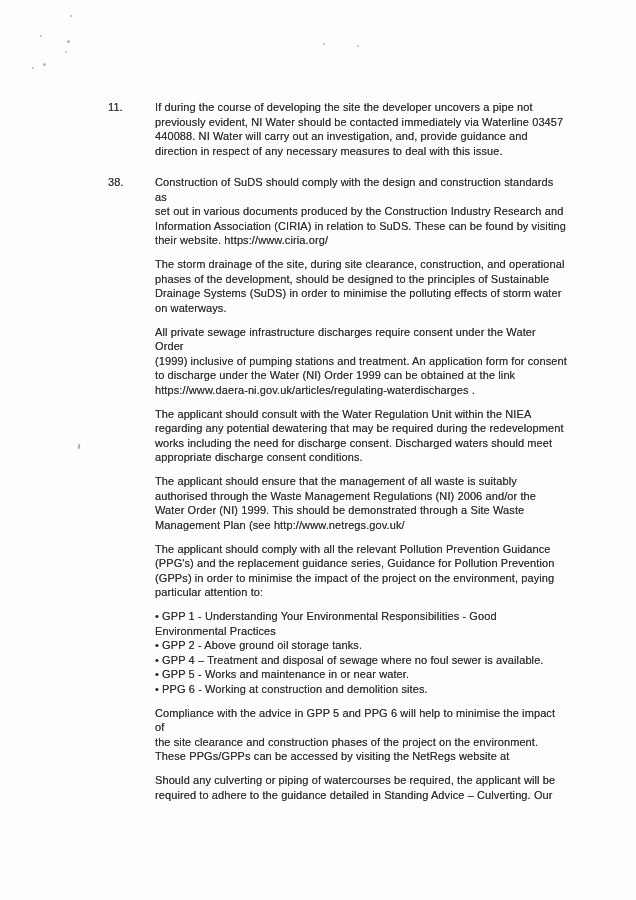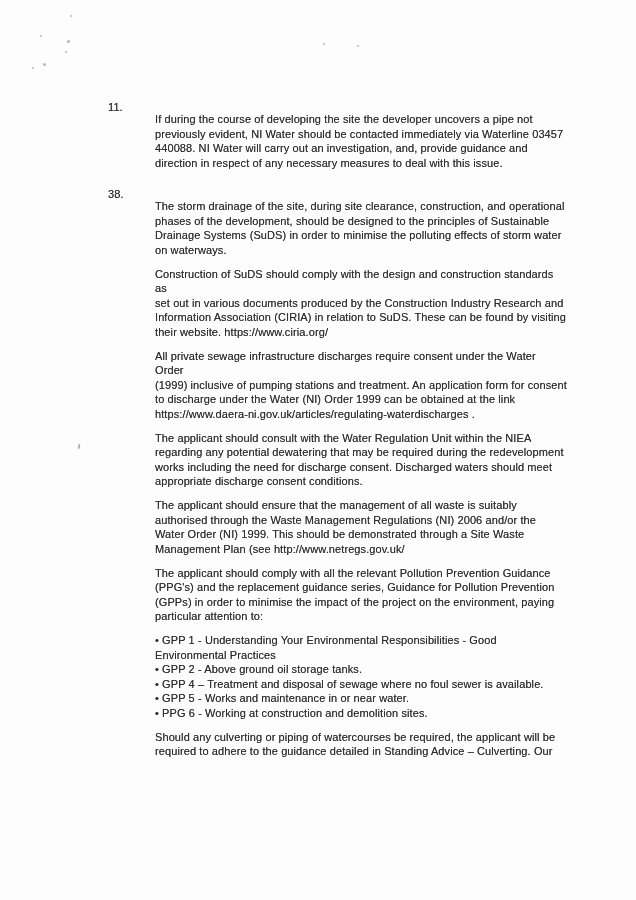--- a/index.html
+++ b/index.html
@@ -31,21 +31,20 @@
     align-items: flex-start;
     margin-bottom: 17px;
   }
   .item-number {
     flex: none;
     width: 47px;
     margin-left: 108px;
   }
   .item-paragraphs {
     width: 412px;
-    margin-top: 12px;
   }
   .para {
     white-space: pre-line;
     margin: 0 0 9.5px 0;
   }
   .para:last-child {
     margin-bottom: 0;
   }
   .speck {
     position: absolute;
@@ -86,28 +85,28 @@
         <p class="para">If during the course of developing the site the developer uncovers a pipe not
 previously evident, NI Water should be contacted immediately via Waterline 03457
 440088. NI Water will carry out an investigation, and, provide guidance and
 direction in respect of any necessary measures to deal with this issue.</p>
       </div>
     </div>
 
     <div class="item">
       <div class="item-number">38.</div>
       <div class="item-paragraphs">
+        <p class="para">Construction of SuDS should comply with the design and construction standards as
+set out in various documents produced by the Construction Industry Research and
+Information Association (CIRIA) in relation to SuDS. These can be found by visiting
+their website. https://www.ciria.org/</p>
         <p class="para">The storm drainage of the site, during site clearance, construction, and operational
 phases of the development, should be designed to the principles of Sustainable
 Drainage Systems (SuDS) in order to minimise the polluting effects of storm water
 on waterways.</p>
-        <p class="para">Construction of SuDS should comply with the design and construction standards as
-set out in various documents produced by the Construction Industry Research and
-Information Association (CIRIA) in relation to SuDS. These can be found by visiting
-their website. https://www.ciria.org/</p>
         <p class="para">All private sewage infrastructure discharges require consent under the Water Order
 (1999) inclusive of pumping stations and treatment. An application form for consent
 to discharge under the Water (NI) Order 1999 can be obtained at the link
 https://www.daera-ni.gov.uk/articles/regulating-waterdischarges .</p>
         <p class="para">The applicant should consult with the Water Regulation Unit within the NIEA
 regarding any potential dewatering that may be required during the redevelopment
 works including the need for discharge consent. Discharged waters should meet
 appropriate discharge consent conditions.</p>
         <p class="para">The applicant should ensure that the management of all waste is suitably
 authorised through the Waste Management Regulations (NI) 2006 and/or the
@@ -116,19 +115,22 @@
         <p class="para">The applicant should comply with all the relevant Pollution Prevention Guidance
 (PPG's) and the replacement guidance series, Guidance for Pollution Prevention
 (GPPs) in order to minimise the impact of the project on the environment, paying
 particular attention to:</p>
         <p class="para">• GPP 1 - Understanding Your Environmental Responsibilities - Good
 Environmental Practices
 • GPP 2 - Above ground oil storage tanks.
 • GPP 4 – Treatment and disposal of sewage where no foul sewer is available.
 • GPP 5 - Works and maintenance in or near water.
 • PPG 6 - Working at construction and demolition sites.</p>
+        <p class="para">Compliance with the advice in GPP 5 and PPG 6 will help to minimise the impact of
+the site clearance and construction phases of the project on the environment.
+These PPGs/GPPs can be accessed by visiting the NetRegs website at</p>
         <p class="para">Should any culverting or piping of watercourses be required, the applicant will be
 required to adhere to the guidance detailed in Standing Advice – Culverting. Our</p>
       </div>
     </div>
 
   </div>
 </div>
 
 </body></html>

